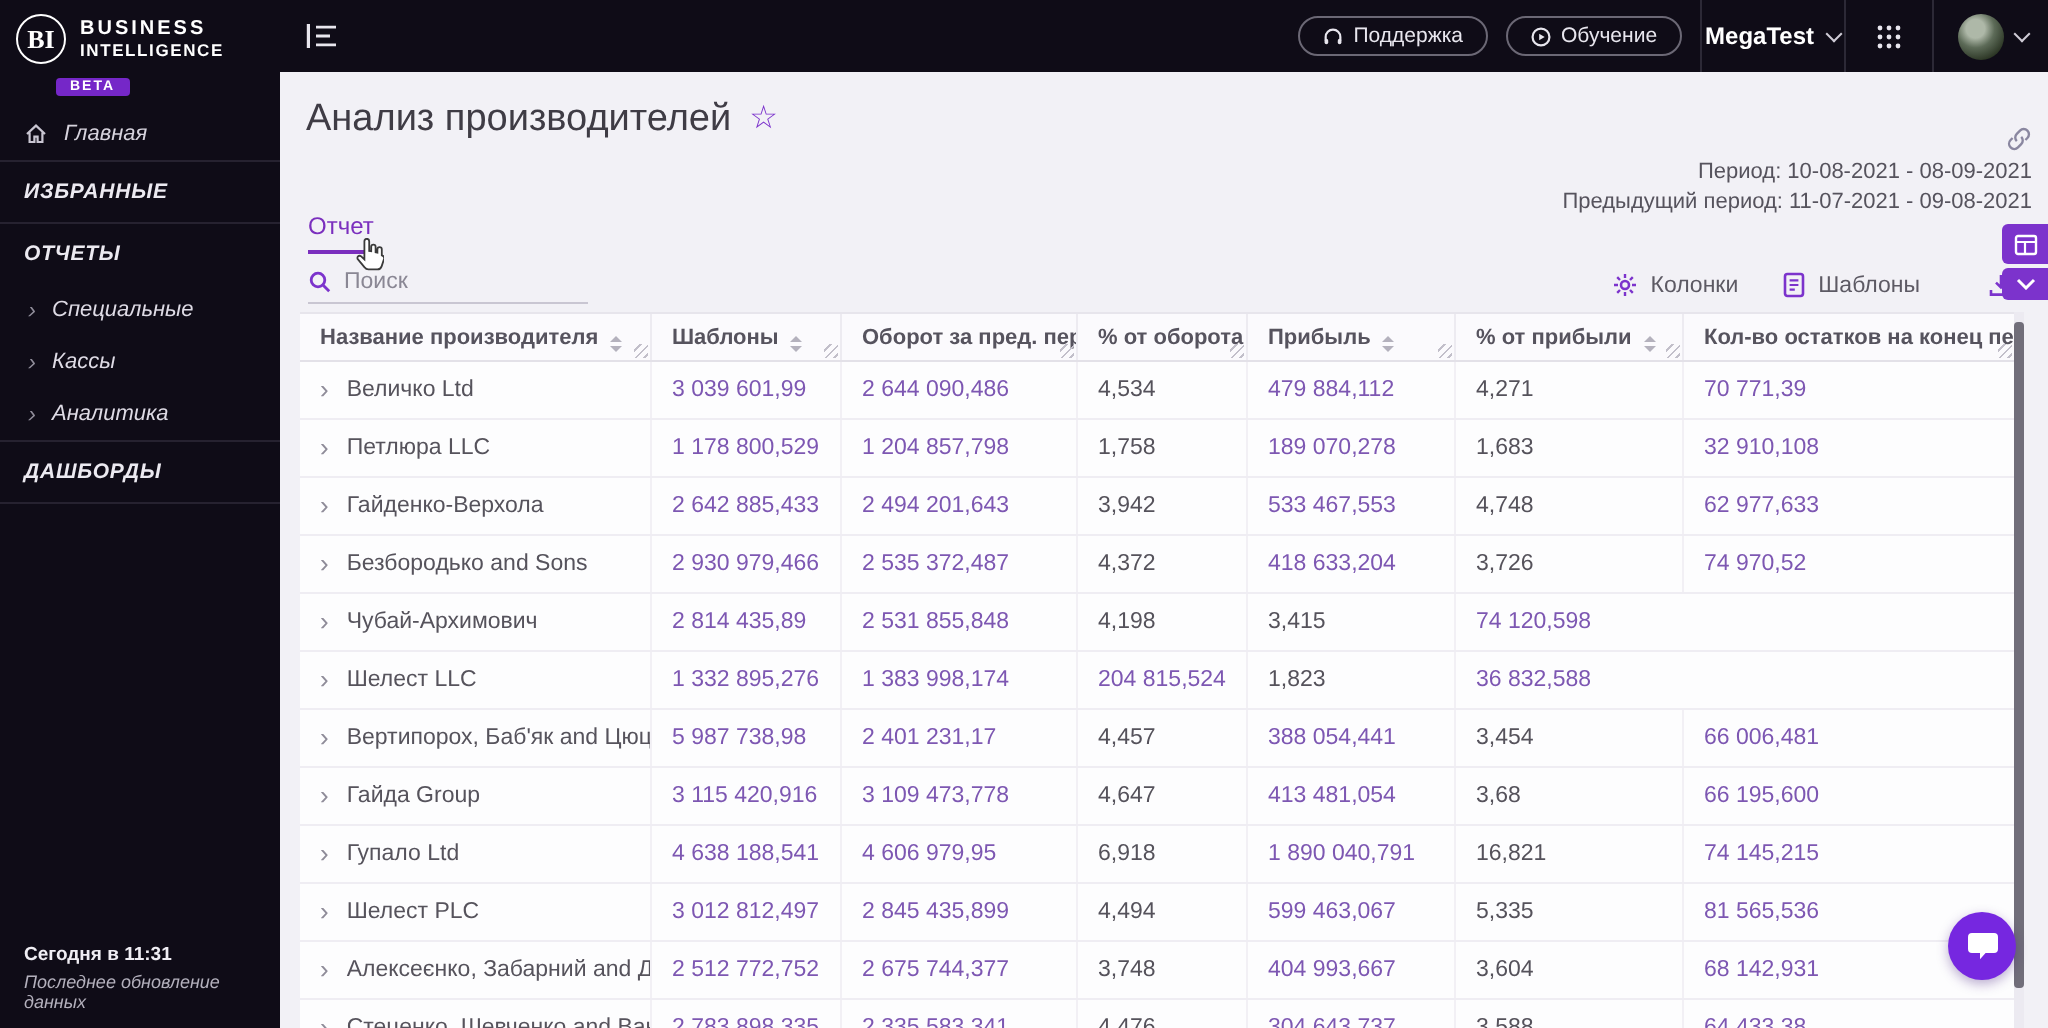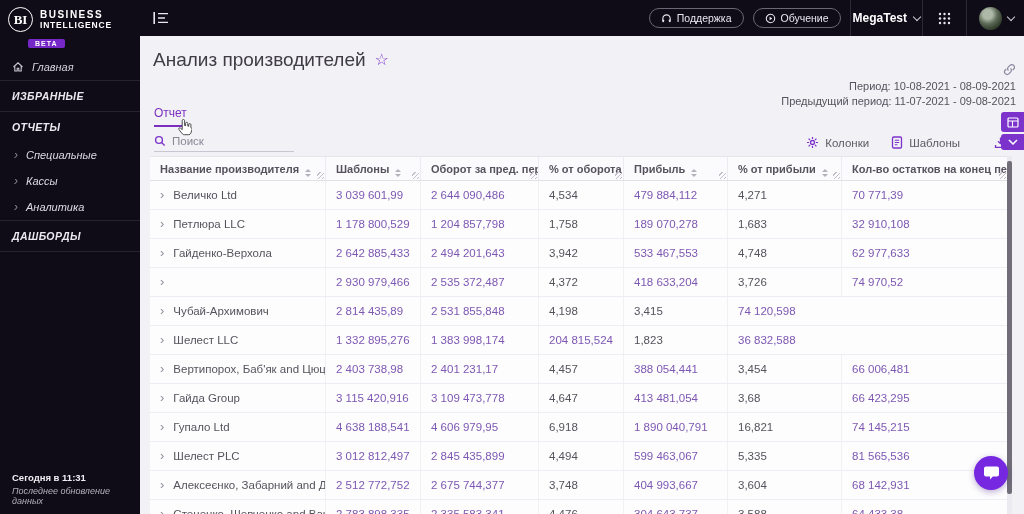--- a/index.html
+++ b/index.html
@@ -340,20 +340,21 @@
             <div class="td td-num">2 642 885,433</div>
             <div class="td td-num">2 494 201,643</div>
             <div class="td td-pct">3,942</div>
             <div class="td td-num">533 467,553</div>
             <div class="td td-pct">4,748</div>
             <div class="td td-num">62 977,633</div>
           </div>
           <div class="tr">
             <div class="td td-name">
               <span class="row-chev">›</span>
+              <span>Безбородько and Sons</span>
             </div>
             <div class="td td-num">2 930 979,466</div>
             <div class="td td-num">2 535 372,487</div>
             <div class="td td-pct">4,372</div>
             <div class="td td-num">418 633,204</div>
             <div class="td td-pct">3,726</div>
             <div class="td td-num">74 970,52</div>
           </div>
           <div class="tr">
             <div class="td td-name">
@@ -375,38 +376,38 @@
             <div class="td td-num">1 383 998,174</div>
             <div class="td td-num">204 815,524</div>
             <div class="td td-pct">1,823</div>
             <div class="td td-num">36 832,588</div>
           </div>
           <div class="tr">
             <div class="td td-name">
               <span class="row-chev">›</span>
               <span>Вертипорох, Баб'як and Цюцюра</span>
             </div>
-            <div class="td td-num">2 403 738,98</div>
+            <div class="td td-num">5 987 738,98</div>
             <div class="td td-num">2 401 231,17</div>
             <div class="td td-pct">4,457</div>
             <div class="td td-num">388 054,441</div>
             <div class="td td-pct">3,454</div>
             <div class="td td-num">66 006,481</div>
           </div>
           <div class="tr">
             <div class="td td-name">
               <span class="row-chev">›</span>
               <span>Гайда Group</span>
             </div>
             <div class="td td-num">3 115 420,916</div>
             <div class="td td-num">3 109 473,778</div>
             <div class="td td-pct">4,647</div>
             <div class="td td-num">413 481,054</div>
             <div class="td td-pct">3,68</div>
-            <div class="td td-num">66 423,295</div>
+            <div class="td td-num">66 195,600</div>
           </div>
           <div class="tr">
             <div class="td td-name">
               <span class="row-chev">›</span>
               <span>Гупало Ltd</span>
             </div>
             <div class="td td-num">4 638 188,541</div>
             <div class="td td-num">4 606 979,95</div>
             <div class="td td-pct">6,918</div>
             <div class="td td-num">1 890 040,791</div>

